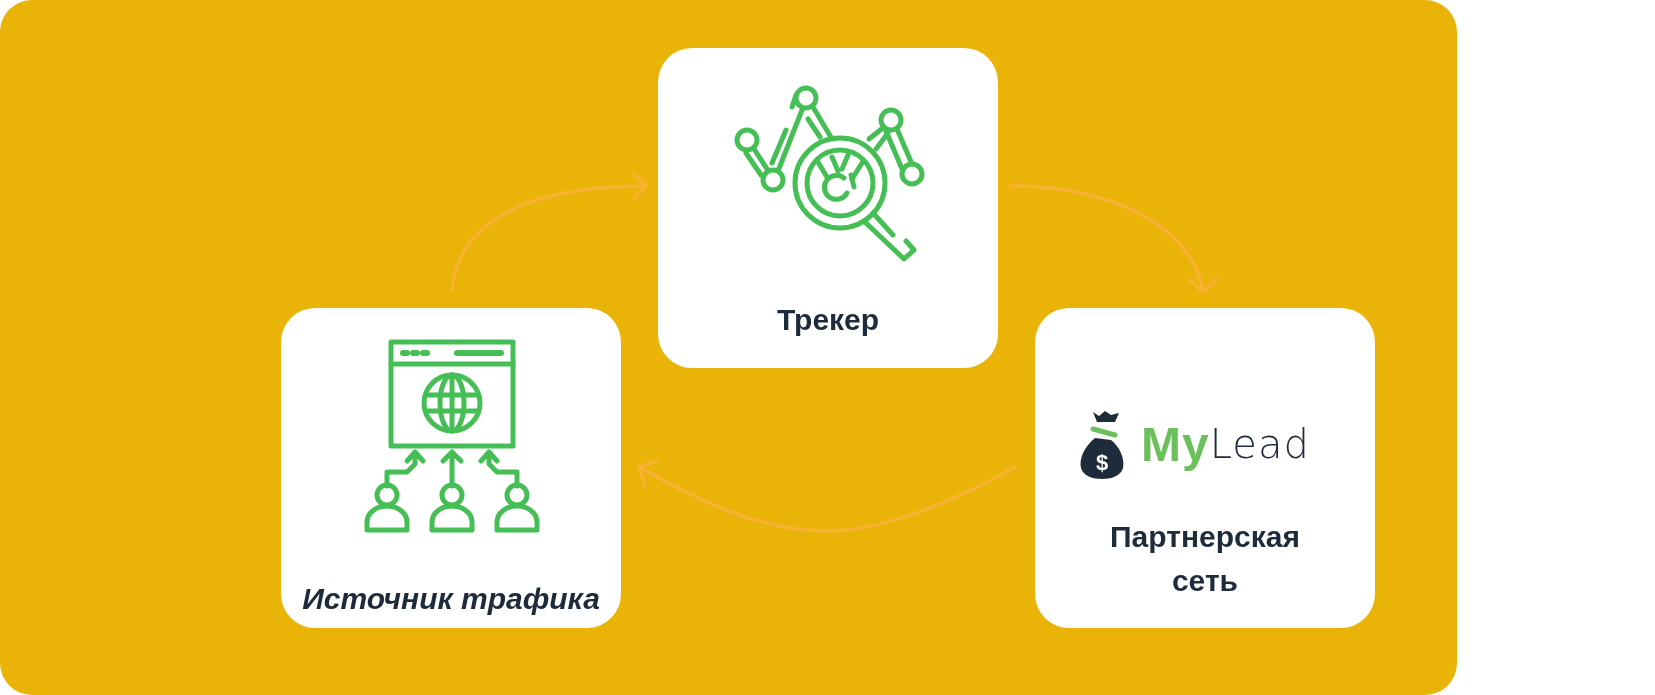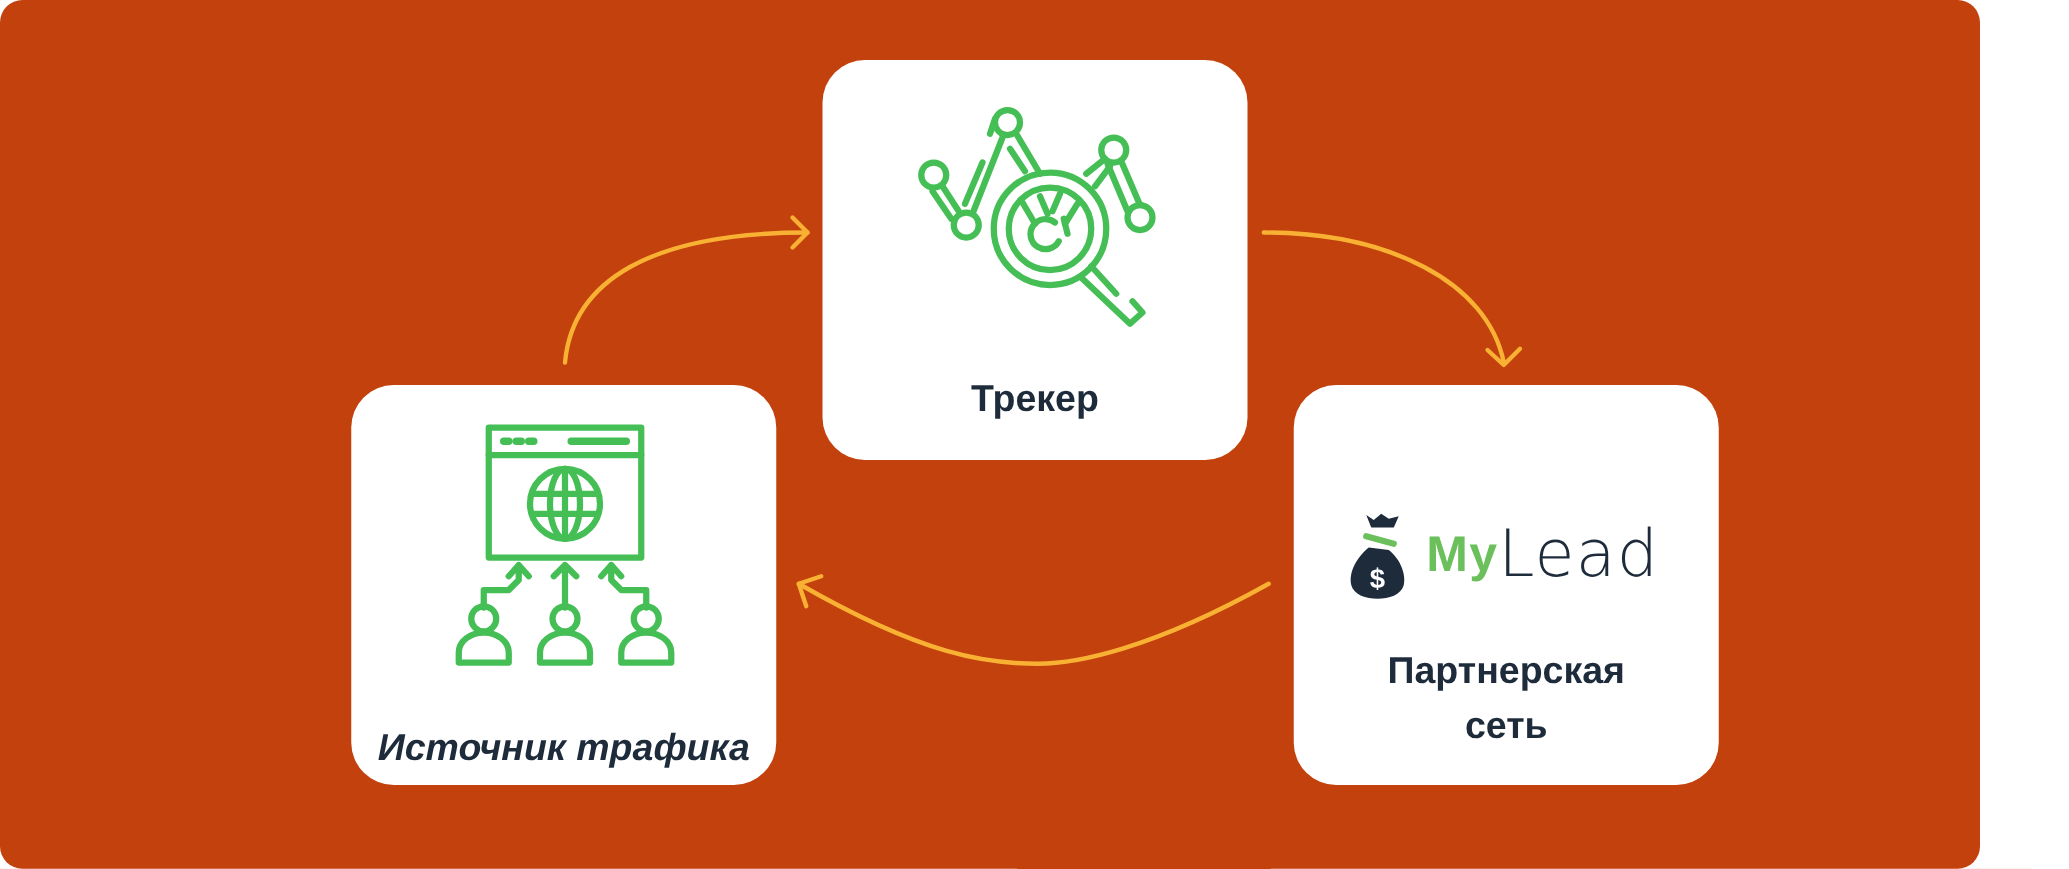--- a/index.html
+++ b/index.html
@@ -1,27 +1,27 @@
 <!DOCTYPE html>
 <html><head>
 <meta charset="utf-8">
 <style>
   html, body { margin: 0; padding: 0; background: #ffffff; }
   body { width: 1655px; height: 695px; position: relative; overflow: hidden;
          font-family: "Liberation Sans", "DejaVu Sans", sans-serif; }
-  .canvas { position: absolute; left: 0; top: 0; width: 1584px; height: 695px;
-            background: #c2410c; border-radius: 18px; }
+  .canvas { position: absolute; left: 0; top: 0; width: 1457px; height: 695px;
+            background: #eab308; border-radius: 32px; }
   .card { position: absolute; background: #ffffff; border-radius: 34px; }
   .card-label { position: absolute; left: 0; right: 0; text-align: center;
                 font-weight: 700; font-size: 30px; color: #1e2b3b; line-height: 44px; }
   svg { position: absolute; overflow: visible; }
   .arrows { left: 0; top: 0; width: 1655px; height: 695px; }
   .logo { position: absolute; display: flex; align-items: center; }
-  .logo-my { font-weight: 700; font-size: 40px; color: #6cc05c; letter-spacing: 1px; }
-  .logo-lead { font-weight: 400; font-size: 52px; color: #1e2b3b; letter-spacing: 1px;
+  .logo-my { font-weight: 700; font-size: 48px; color: #6cc05c; letter-spacing: 1px; }
+  .logo-lead { font-weight: 400; font-size: 40px; color: #1e2b3b; letter-spacing: 1px;
                -webkit-text-stroke: 0; font-family: "DejaVu Sans", sans-serif; font-weight: 200; }
 </style>
 </head>
 <body>
 
 <div class="canvas">
 
   <svg class="arrows" viewBox="0 0 1655 695">
     <g fill="none" stroke="#f8b133" stroke-width="3.5" stroke-linecap="round" stroke-linejoin="round">
       <path d="M452 290 C 458 225, 520 186, 646 186"></path>

